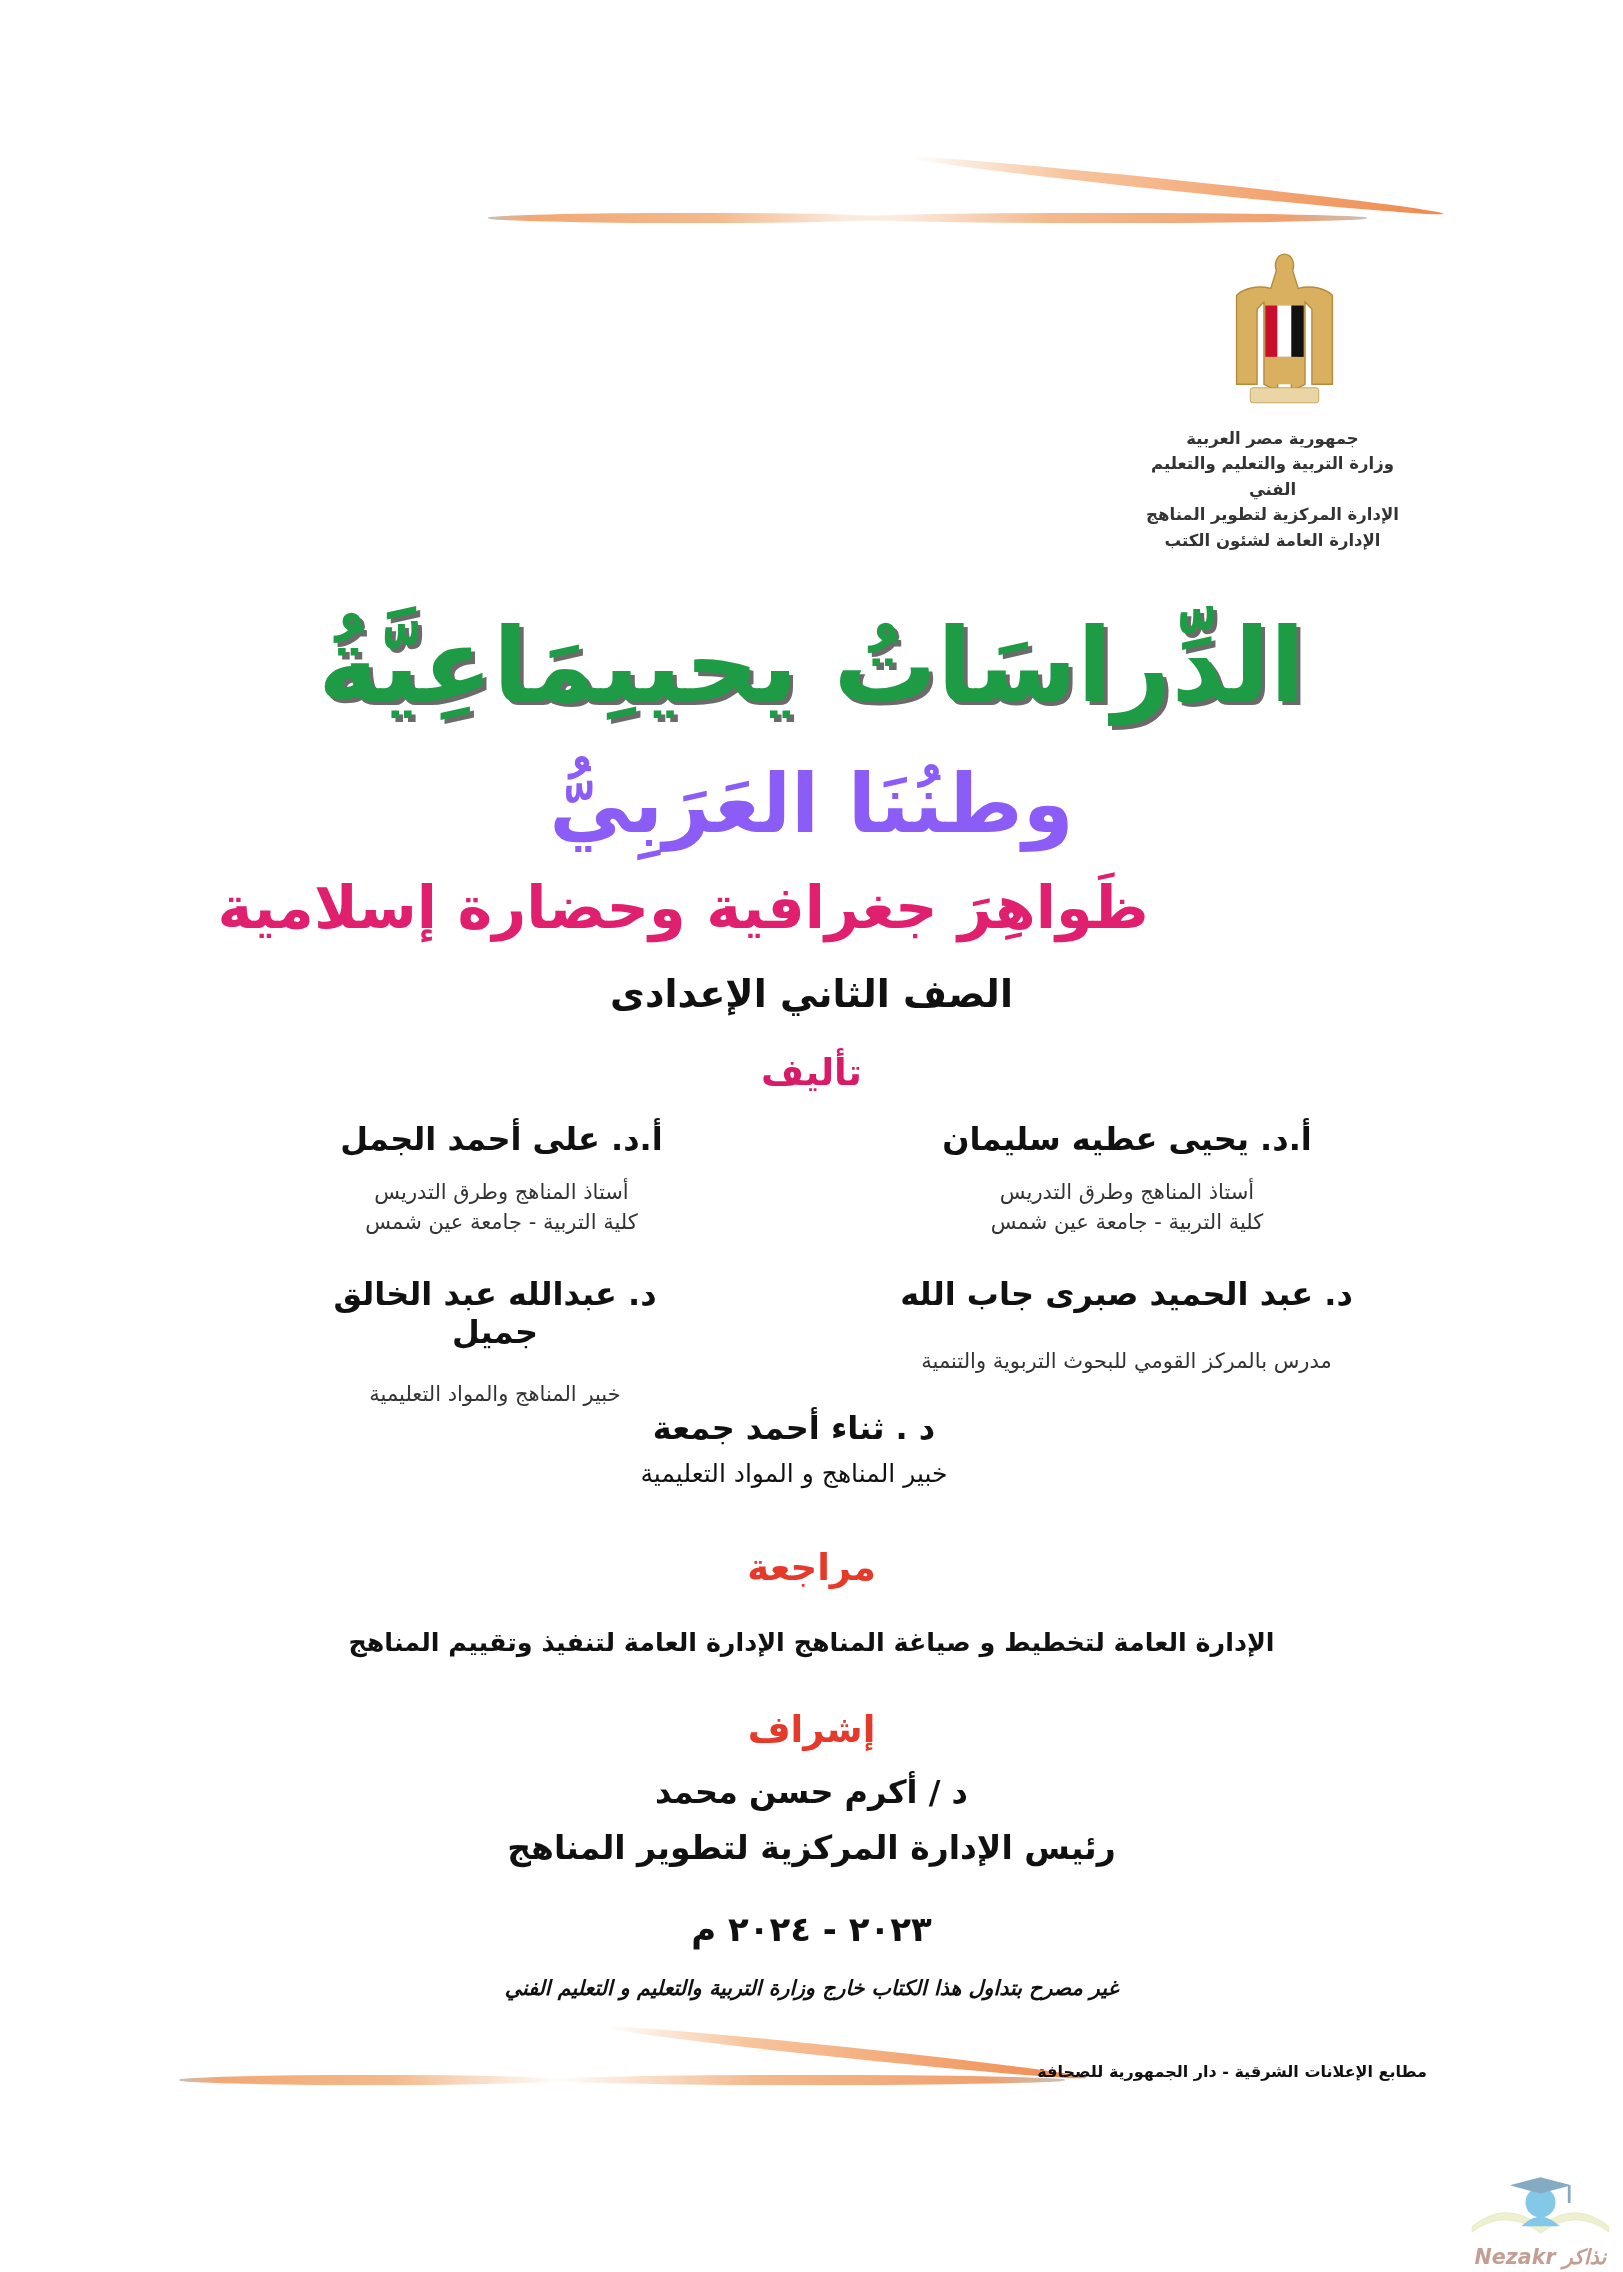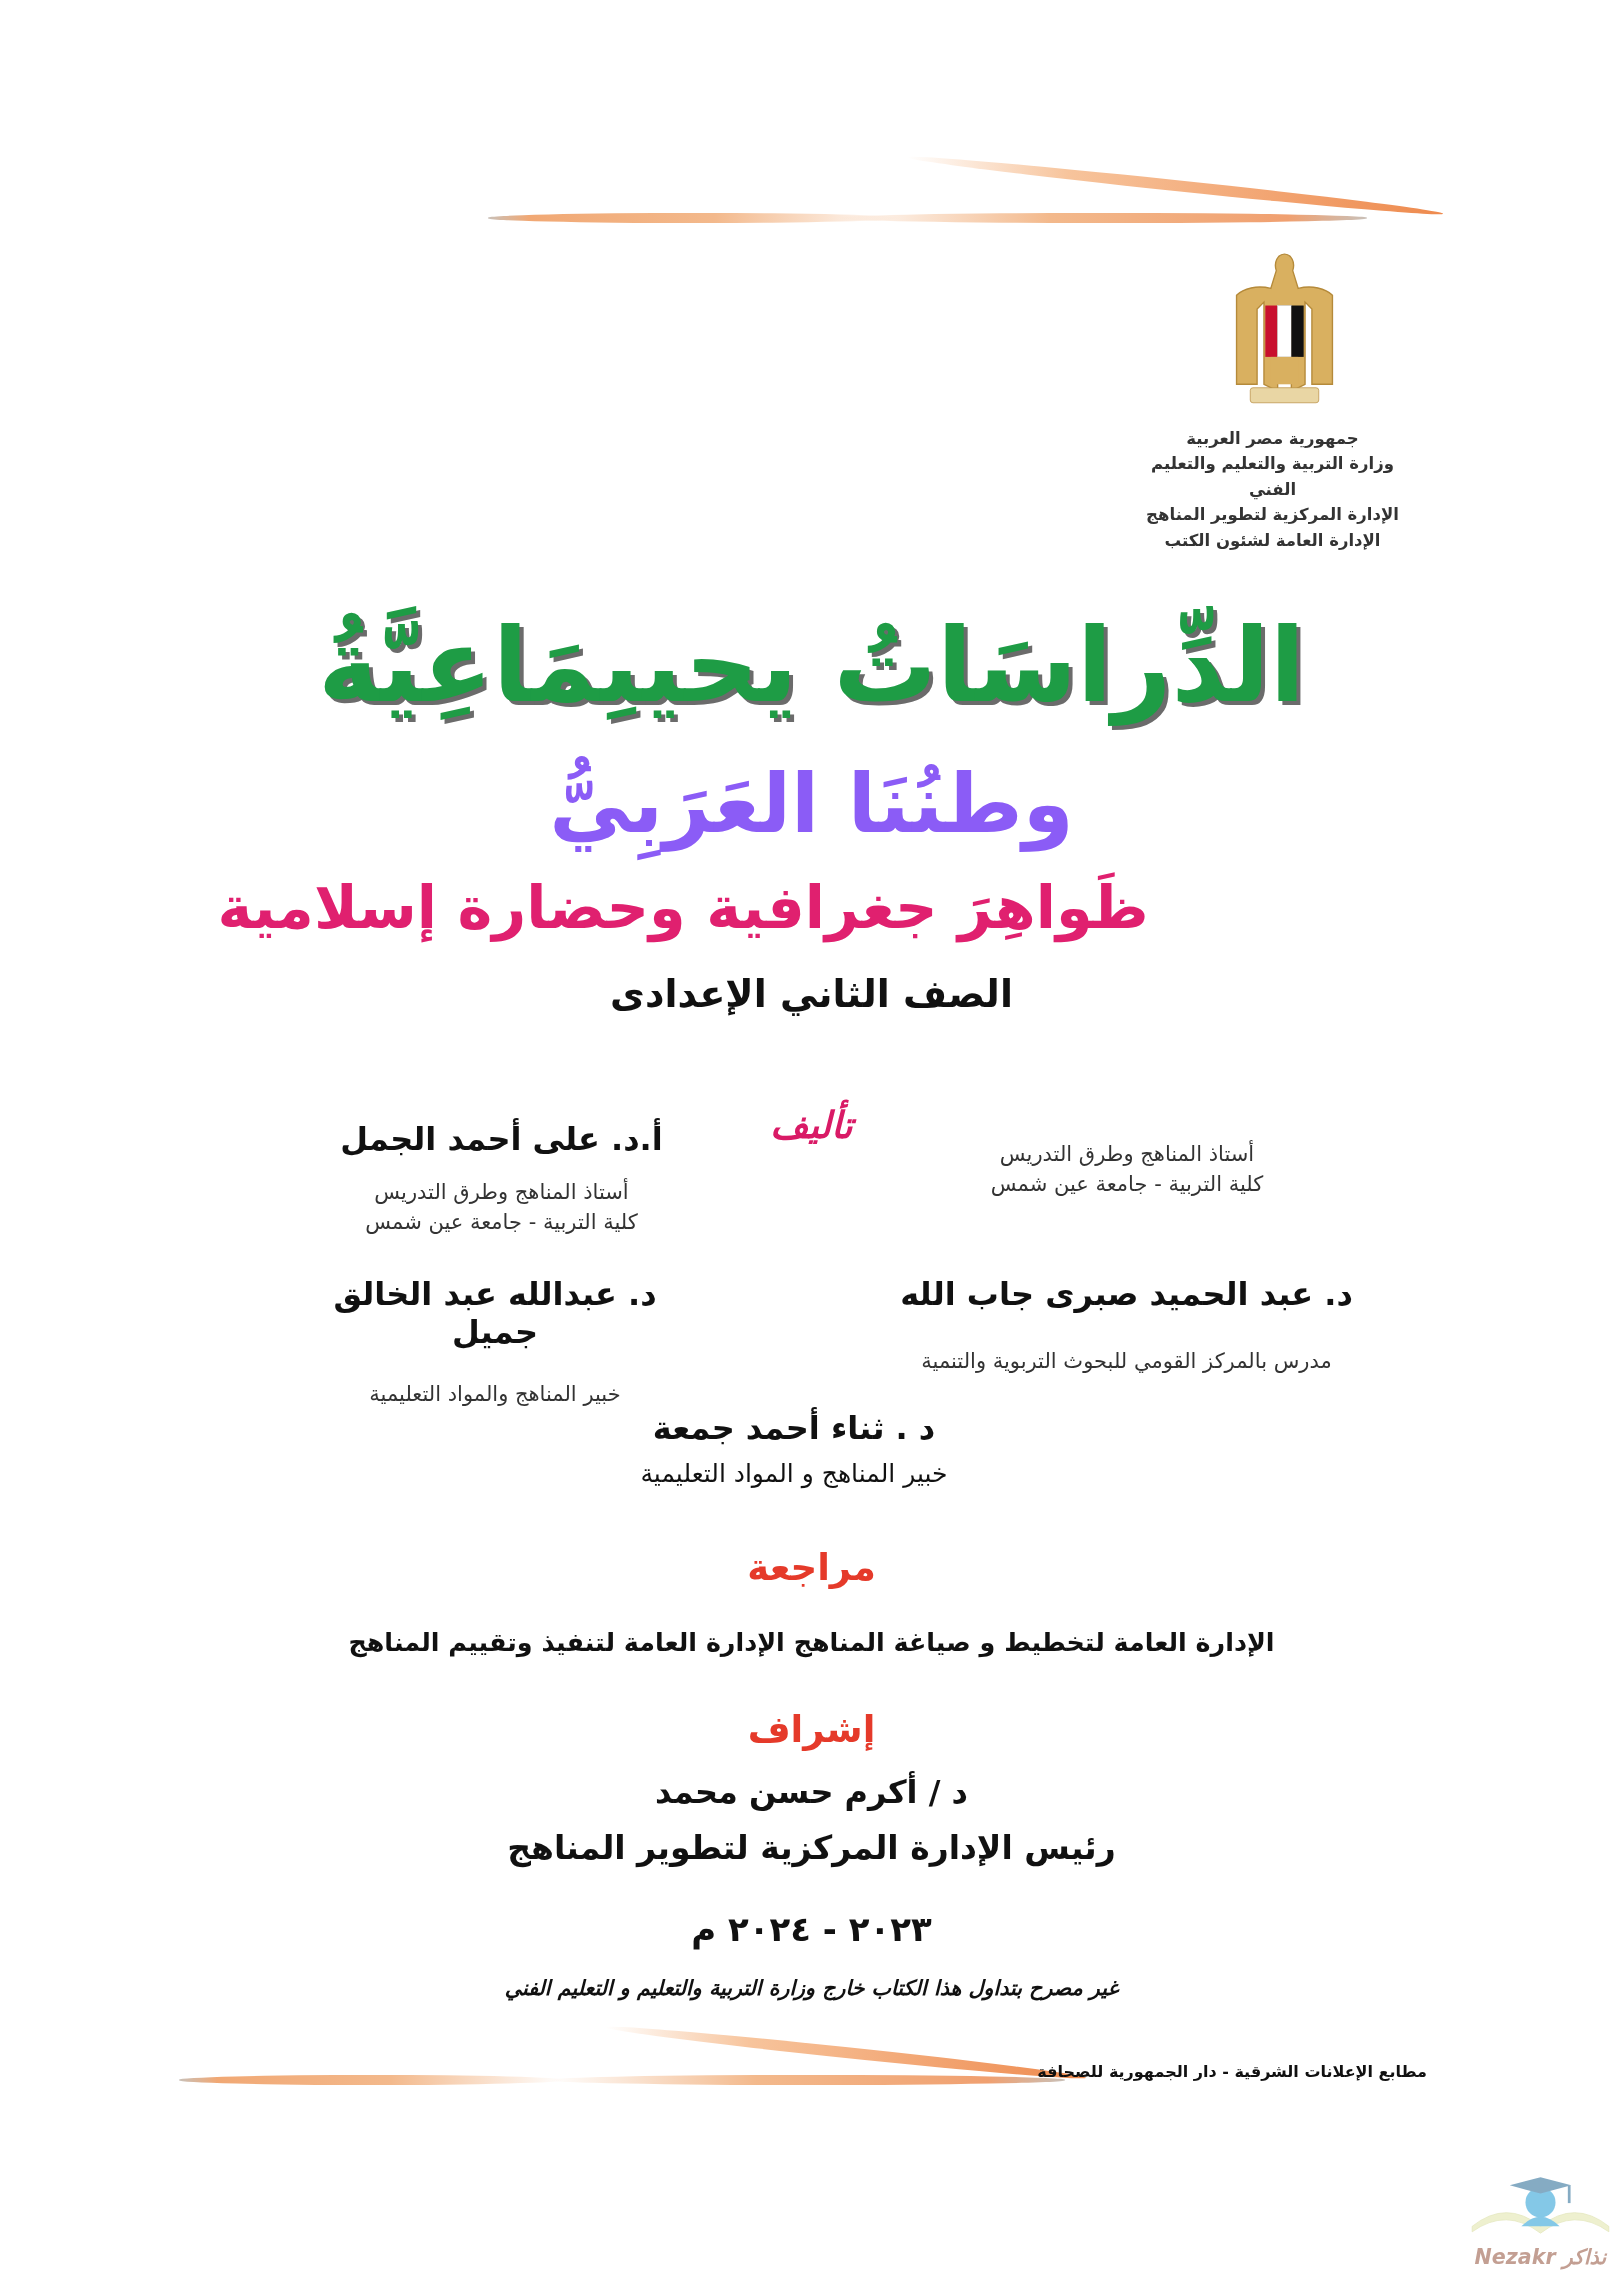--- a/index.html
+++ b/index.html
@@ -70,23 +70,24 @@
   <div>وزارة التربية والتعليم والتعليم الفني</div>
   <div>الإدارة المركزية لتطوير المناهج</div>
   <div>الإدارة العامة لشئون الكتب</div>
 </div>
 
 <div class="abs title-main rtl center">الدِّراسَاتُ يحيىِمَاعِيَّةُ</div>
 <div class="abs title-sub rtl center">وطنُنَا العَرَبِيُّ</div>
 <div class="abs title-sub2 rtl center">ظَواهِرَ جغرافية وحضارة إسلامية</div>
 <div class="abs grade rtl center">الصف الثاني الإعدادى</div>
 
-<div class="abs section-head pink rtl center" style="top:1104px;font-style:italic;">تأليف</div>
+<div class="abs section-head pink rtl center" style="top:1051px;">تأليف</div>
 
 <div class="author" style="left:914px; top:1120px; width:426px;">
+  <div class="name">أ.د. يحيى عطيه سليمان</div>
   <div class="role" style="margin-top:19px;">أستاذ المناهج وطرق التدريس</div>
   <div class="role">كلية التربية - جامعة عين شمس</div>
 </div>
 
 <div class="author" style="left:323px; top:1120px; width:357px;">
   <div class="name">أ.د. على أحمد الجمل</div>
   <div class="role" style="margin-top:19px;">أستاذ المناهج وطرق التدريس</div>
   <div class="role">كلية التربية - جامعة عين شمس</div>
 </div>
 

